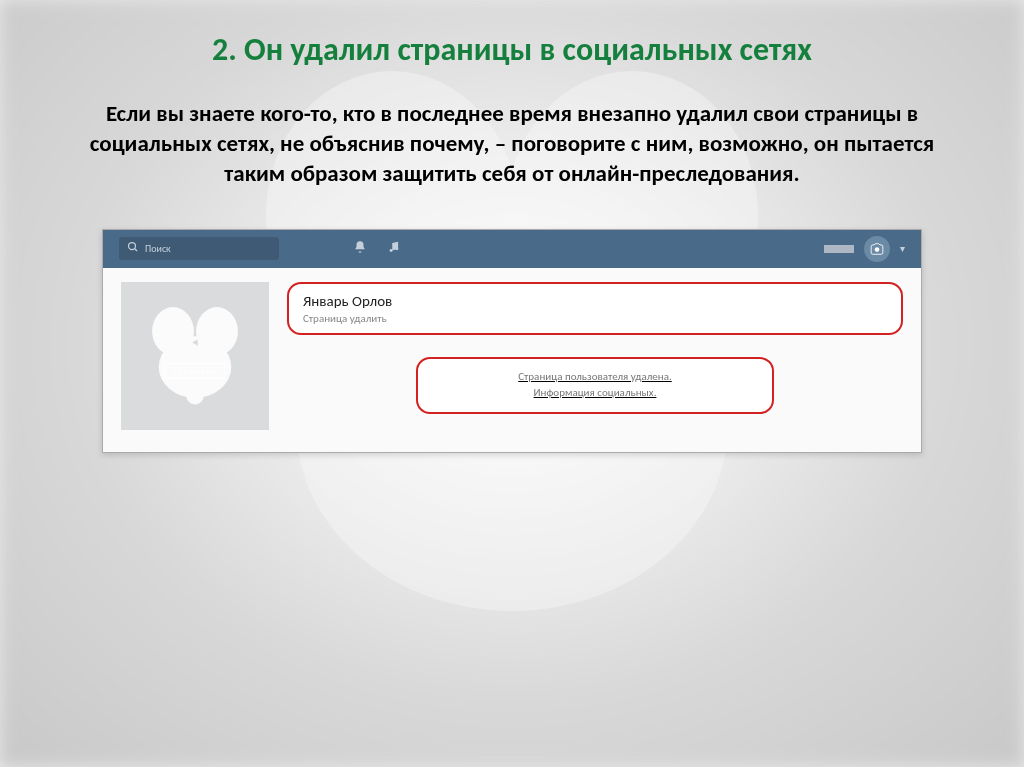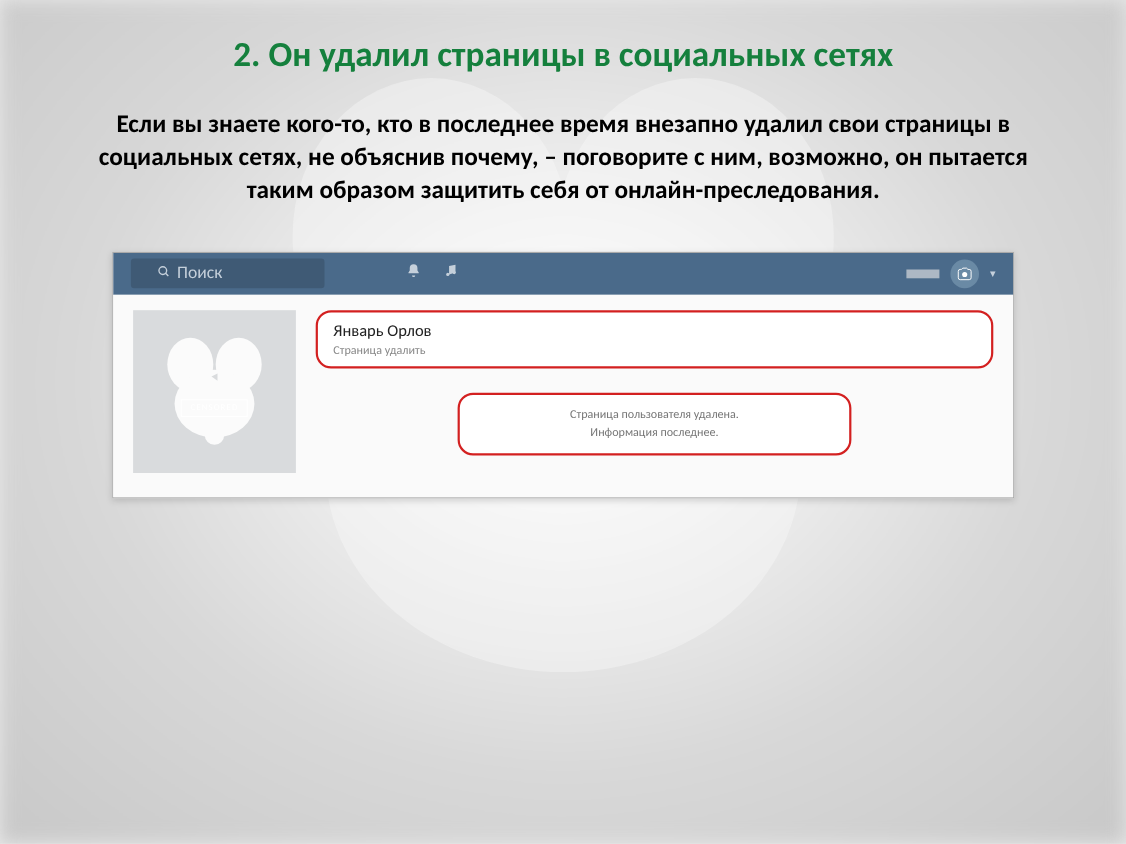--- a/index.html
+++ b/index.html
@@ -73,25 +73,25 @@
       display: flex;
       align-items: center;
       padding: 0 16px;
       gap: 14px;
     }
     .vk-search {
       display: flex;
       align-items: center;
       gap: 6px;
       color: #c5d0db;
-      font-size: 16px;
+      font-size: 10px;
       background: rgba(0,0,0,0.15);
-      padding: 4px 24px;
+      padding: 4px 8px;
       border-radius: 3px;
-      width: 176px;
+      width: 160px;
     }
     .vk-header-icons {
       display: flex;
       gap: 20px;
       margin-left: 60px;
       color: #c5d0db;
     }
     .vk-header-right {
       margin-left: auto;
       display: flex;
@@ -163,20 +163,21 @@
     .profile-status {
       font-size: 11px;
       color: #888;
       margin-top: 2px;
     }
     .red-box-2 {
       width: 58%;
       margin: 0 auto;
       text-align: center;
       padding: 10px 0;
+      text-decoration: underline;
     }
     .deleted-msg {
       font-size: 11px;
       color: #777;
       line-height: 1.5;
     }
   </style>
 </head>
 <body>
 
@@ -244,18 +245,18 @@
         <div class="censored-badge">CENSORED</div>
       </div>
 
       <div class="profile-right">
         <div class="red-box red-box-1">
           <div class="profile-name">Январь Орлов</div>
           <div class="profile-status">Страница удалить</div>
         </div>
         <div class="red-box red-box-2">
           <div class="deleted-msg">Страница пользователя удалена.</div>
-          <div class="deleted-msg">Информация последнее.</div>
+          <div class="deleted-msg">Информация социальных.</div>
         </div>
       </div>
     </div>
   </div>
 </div>
 
 </body></html>

